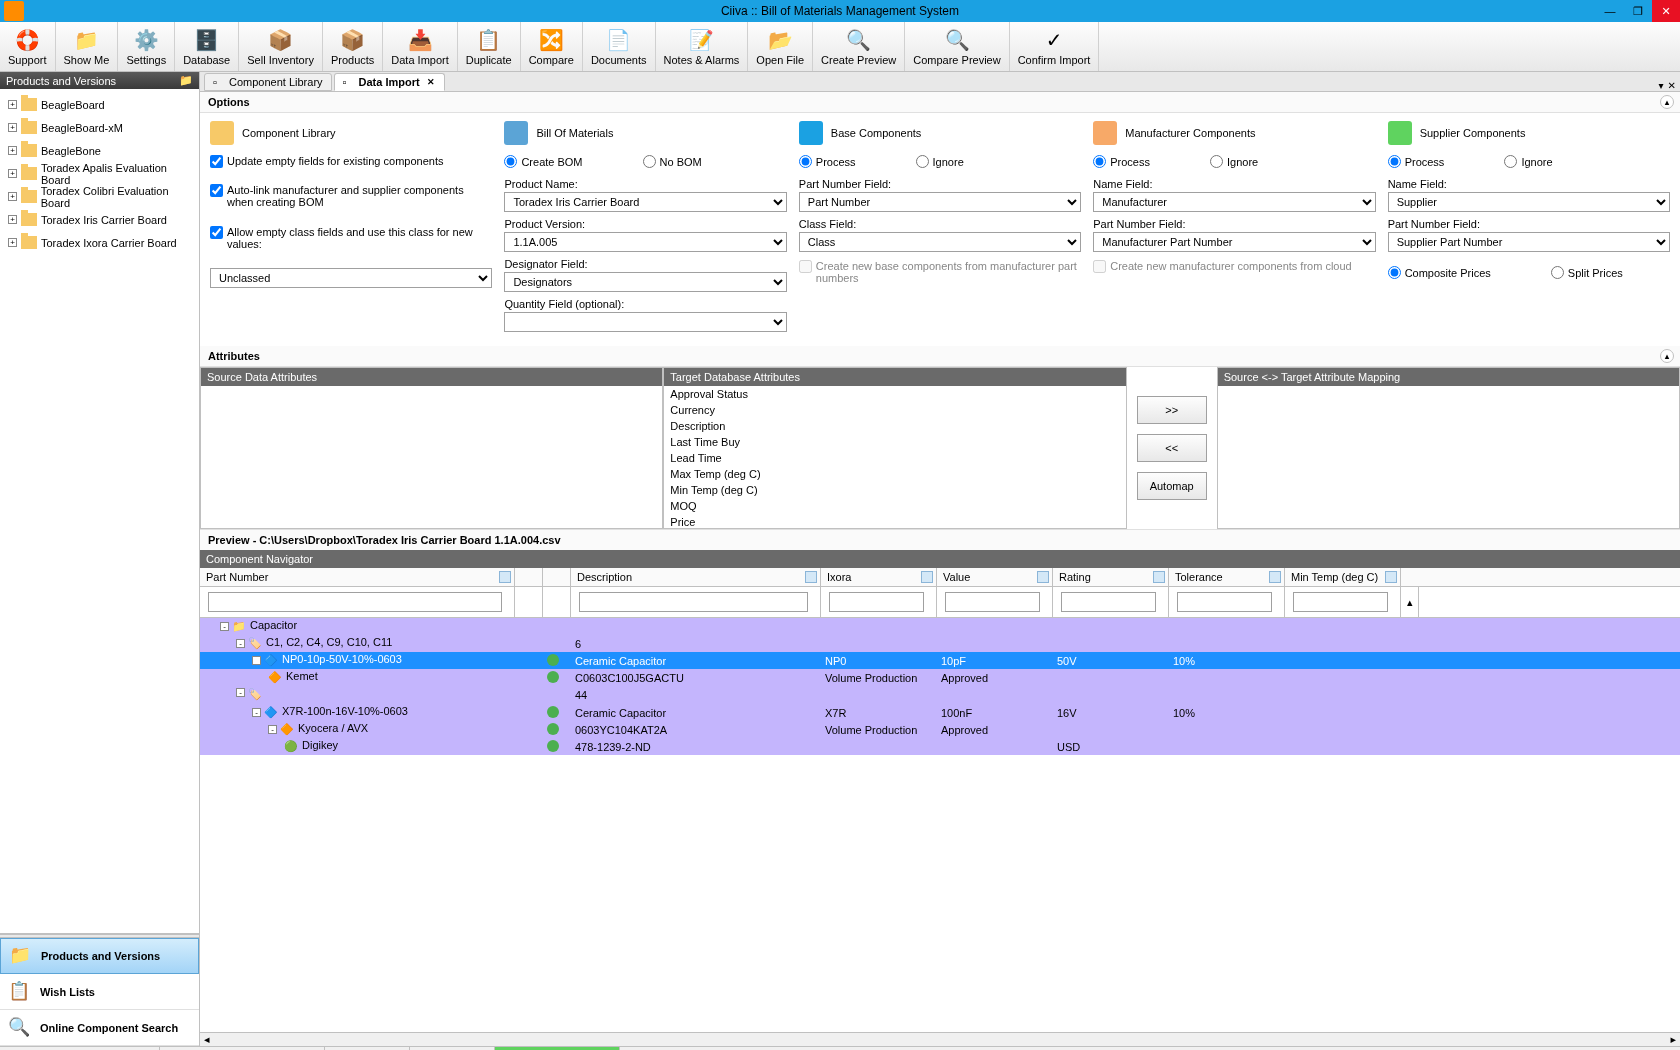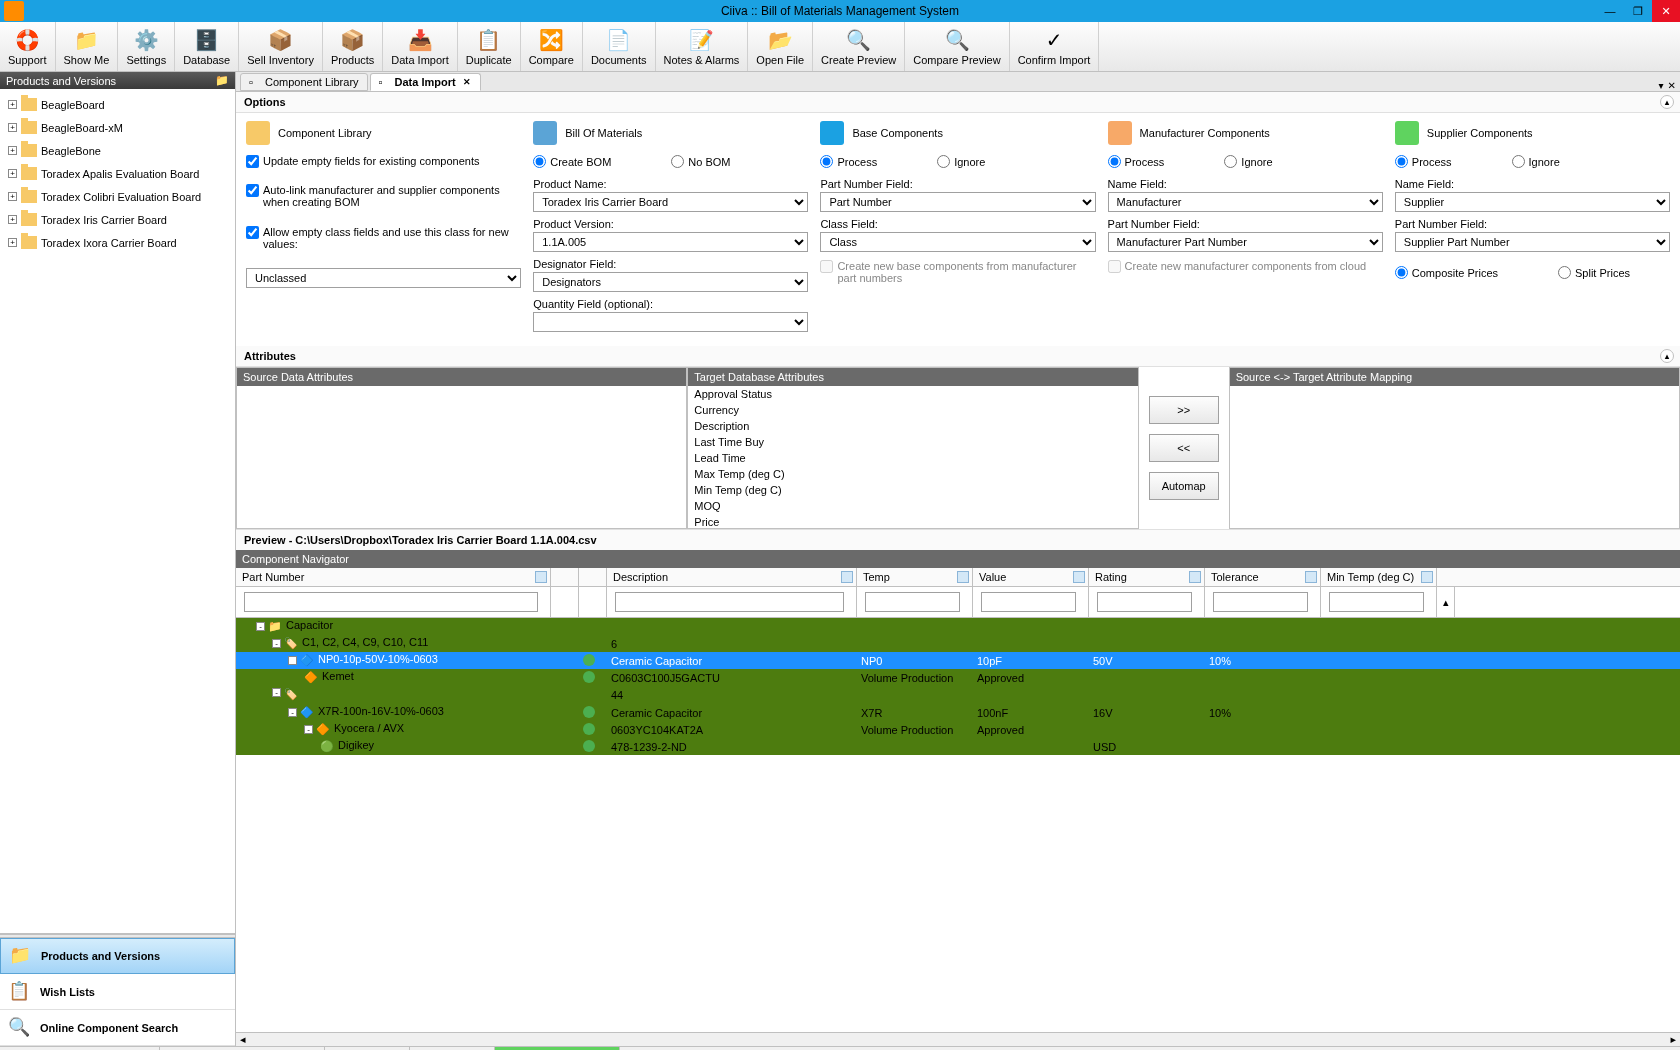--- a/index.html
+++ b/index.html
@@ -7,21 +7,21 @@
 .titlebar{height:22px;background:#1ba1e2;display:flex;align-items:center;position:relative}
 .titlebar-icon{width:20px;height:20px;margin-left:4px;background:#ff8c00;border-radius:2px}
 .titlebar-text{position:absolute;left:50%;transform:translateX(-50%);color:#000;font-size:12px}
 .titlebar-btns{position:absolute;right:0;display:flex;height:100%}
 .titlebar-btn{width:28px;height:22px;display:flex;align-items:center;justify-content:center;color:#000}
 .titlebar-close{background:#e81123;color:#fff}
 .ribbon{height:50px;background:linear-gradient(#fdfdfd,#e8e8e8);border-bottom:1px solid #c0c0c0;display:flex}
 .ribbon-btn{width:auto;min-width:50px;padding:2px 8px;display:flex;flex-direction:column;align-items:center;justify-content:center;border-right:1px solid #d0d0d0}
 .ribbon-icon{width:24px;height:24px;margin-bottom:2px}
 .main{display:flex;height:974px}
-.sidebar{width:236px;background:#fff;border-right:1px solid #c0c0c0;display:flex;flex-direction:column}
+.sidebar{width:200px;background:#fff;border-right:1px solid #c0c0c0;display:flex;flex-direction:column}
 .sidebar-header{height:17px;background:linear-gradient(#5a5a5a,#3a3a3a);color:#fff;padding:1px 6px;display:flex;align-items:center;justify-content:space-between;font-size:11px}
 .tree{flex:1;padding:4px 0;overflow:auto}
 .tree-item{display:flex;align-items:center;height:23px;padding-left:8px}
 .tree-expand{width:9px;height:9px;border:1px solid #888;margin-right:4px;display:flex;align-items:center;justify-content:center;font-size:8px;line-height:1;background:#fff}
 .tree-folder{width:16px;height:13px;background:#f7c968;margin-right:4px;position:relative}
 .tree-folder:before{content:"";position:absolute;top:-3px;left:0;width:7px;height:3px;background:#f7c968}
 .sidebar-bottom{border-top:1px solid #c0c0c0}
 .sidebar-nav{height:36px;display:flex;align-items:center;padding:0 8px;border-bottom:1px solid #e0e0e0}
 .sidebar-nav.active{background:linear-gradient(#d4edfc,#a3d4f7);border:1px solid #5ba4d6}
 .sidebar-nav-icon{width:24px;height:24px;margin-right:8px}
@@ -54,21 +54,21 @@
 .attr-btn{width:70px;height:28px;border:1px solid #a0a0a0;background:linear-gradient(#fdfdfd,#e8e8e8)}
 .preview-path{padding:4px 8px;font-weight:bold;background:#fafafa;border-top:1px solid #e0e0e0}
 .nav-header{background:#6a6a6a;color:#fff;padding:3px 6px}
 .grid{flex:1;overflow:auto}
 .grid-head{display:flex;background:#fafafa;border-bottom:1px solid #c0c0c0}
 .grid-col{border-right:1px solid #c0c0c0;padding:3px 6px;position:relative;display:flex;align-items:center}
 .grid-filter{position:absolute;right:3px;top:3px;width:12px;height:12px;border:1px solid #8bb5d8;background:#d4e8f7}
 .grid-filter-row{display:flex;border-bottom:1px solid #c0c0c0}
 .grid-filter-row input{height:20px;border:1px solid #a0a0a0;margin:2px;width:calc(100% - 8px)}
 .c0{width:315px}.c1{width:28px}.c2{width:28px}.c3{width:250px}.c4{width:116px}.c5{width:116px}.c6{width:116px}.c7{width:116px}.c8{width:116px}
-.grid-body{background:#4d7c0f}
+.grid-body{background:#c4b5fd}
 .grid-row{display:flex;height:17px;align-items:center}
 .grid-row.sel{background:#1e90ff;color:#fff}
 .grid-cell{padding:0 4px;overflow:hidden;white-space:nowrap}
 .tree-indent{display:inline-block}
 .status-circle{width:12px;height:12px;border-radius:50%;background:#4caf50;display:inline-block}
 .small-icon{width:14px;height:14px;display:inline-block;vertical-align:middle;margin-right:4px}
 .statusbar{height:20px;background:#f0f0f0;border-top:1px solid #c0c0c0;display:flex;align-items:center}
 .status-cell{padding:0 8px;border-right:1px solid #c0c0c0;height:100%;display:flex;align-items:center}
 .status-excellent{background:#5fd35f}
 .exp-box{width:9px;height:9px;border:1px solid #888;display:inline-flex;align-items:center;justify-content:center;font-size:8px;background:#fff;margin-right:3px}
@@ -394,21 +394,21 @@
             <span></span>
           </div>
           <div class="grid-col c2">
             <span></span>
           </div>
           <div class="grid-col c3">
             <span>Description</span>
             <div class="grid-filter"></div>
           </div>
           <div class="grid-col c4">
-            <span>Temp</span>
+            <span>Ixora</span>
             <div class="grid-filter"></div>
           </div>
           <div class="grid-col c5">
             <span>Value</span>
             <div class="grid-filter"></div>
           </div>
           <div class="grid-col c6">
             <span>Rating</span>
             <div class="grid-filter"></div>
           </div>

